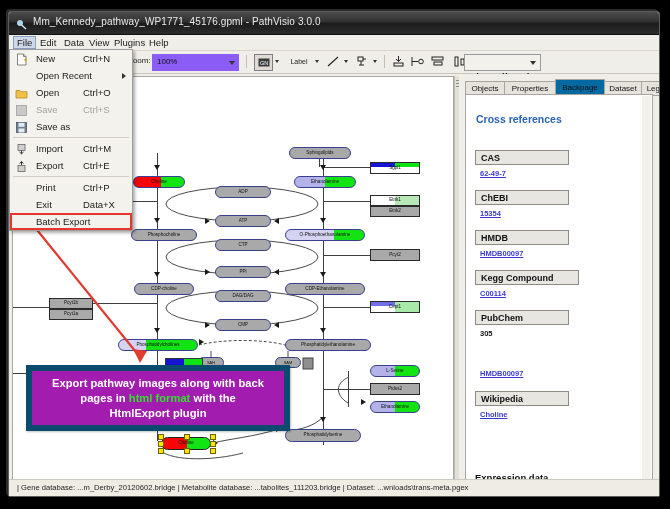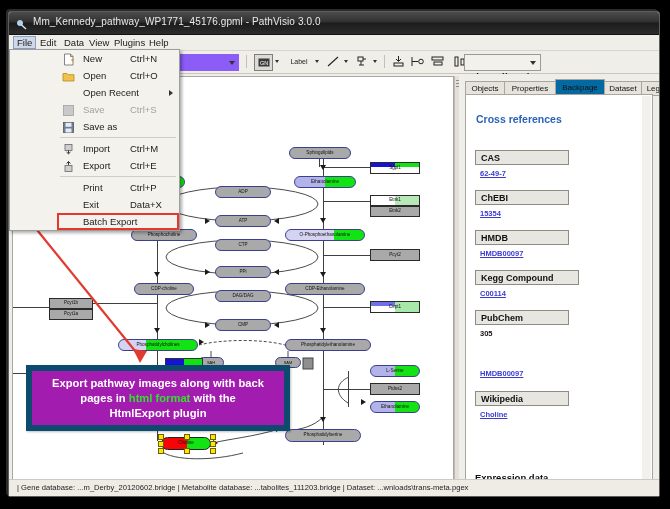--- a/index.html
+++ b/index.html
@@ -41,21 +41,21 @@
   .tb-sep{position:absolute;top:4px;width:1px;height:13px;background:#c2bfb7;}
   .mini-arrow{position:absolute;top:9px;width:0;height:0;
           border-left:2.5px solid transparent;border-right:2.5px solid transparent;border-top:3.5px solid #333;}
   #vizbox{position:absolute;left:455px;top:3px;width:75px;height:15px;background:#f3f1ec;border:1px solid #9a9a9a;}
   #vizbox .zv{position:absolute;left:4px;top:16px;font-size:14px;color:#111;}
   #vizbox .arr{position:absolute;right:4px;top:6px;width:0;height:0;
            border-left:3px solid transparent;border-right:3px solid transparent;border-top:4px solid #333;}
 
   
   #filemenu{position:absolute;left:0px;top:37px;width:122px;background:#f4f2ec;
-            border:1px solid #9d9d9d;box-shadow:2px 2px 3px rgba(0,0,0,.32);z-index:40;padding-left:47px;}
+            border:1px solid #9d9d9d;box-shadow:2px 2px 3px rgba(0,0,0,.32);z-index:40;}
   .fm-row{position:relative;height:17px;display:flex;align-items:center;}
   .fm-ic{position:absolute;left:5px;top:2px;width:13px;height:13px;}
   .fm-lbl{position:absolute;left:26px;font-size:9.5px;color:#1b1b1b;}
   .fm-lbl.dim{color:#a3a3a3;}
   .fm-acc{position:absolute;left:73px;font-size:9.5px;color:#1b1b1b;}
   .fm-acc.dim{color:#a3a3a3;}
   .fm-sub{position:absolute;right:6px;top:6px;width:0;height:0;
           border-top:3.5px solid transparent;border-bottom:3.5px solid transparent;border-left:4px solid #333;}
   .fm-div{height:1px;background:#cfcdc6;margin:2px 3px;}
   .fm-row.hl{outline:2px solid #e8362c;outline-offset:-2px;}
@@ -477,30 +477,30 @@
         <span class="fm-ic">
           <svg width="13" height="13" viewBox="0 0 13 13">
               <path d="M2.5 1 h6 l2.5 2.5 V12 H2.5 Z" fill="#fff" stroke="#777" stroke-width=".9"></path>
               <path d="M8.5 1 v2.5 h2.5" fill="none" stroke="#777" stroke-width=".9"></path>
               <path d="M9 7 h3 M10.5 5.5 v3" stroke="#d4a017" stroke-width="1.1"></path>
             </svg></span>
         <span class="fm-lbl">New</span>
         <span class="fm-acc">Ctrl+N</span>
       </div>
       <div class="fm-row">
+        <span class="fm-lbl">Open Recent</span>
+        <span class="fm-sub"></span>
+      </div>
+      <div class="fm-row">
         <span class="fm-ic">
           <svg width="13" height="13" viewBox="0 0 13 13">
               <path d="M1 3.5 h4 l1 1.2 h6 V11 H1 Z" fill="#f3c04b" stroke="#b08a22" stroke-width=".8"></path>
             </svg></span>
         <span class="fm-lbl">Open</span>
         <span class="fm-acc">Ctrl+O</span>
-      </div>
-      <div class="fm-row">
-        <span class="fm-lbl">Open Recent</span>
-        <span class="fm-sub"></span>
       </div>
       <div class="fm-row">
         <span class="fm-ic">
           <svg width="13" height="13" viewBox="0 0 13 13">
               <rect x="1.5" y="1.5" width="10" height="10" fill="#c9c9c9" stroke="#a0a0a0" stroke-width=".8"></rect>
             </svg></span>
         <span class="fm-lbl dim">Save</span>
         <span class="fm-acc dim">Ctrl+S</span>
       </div>
       <div class="fm-row">

